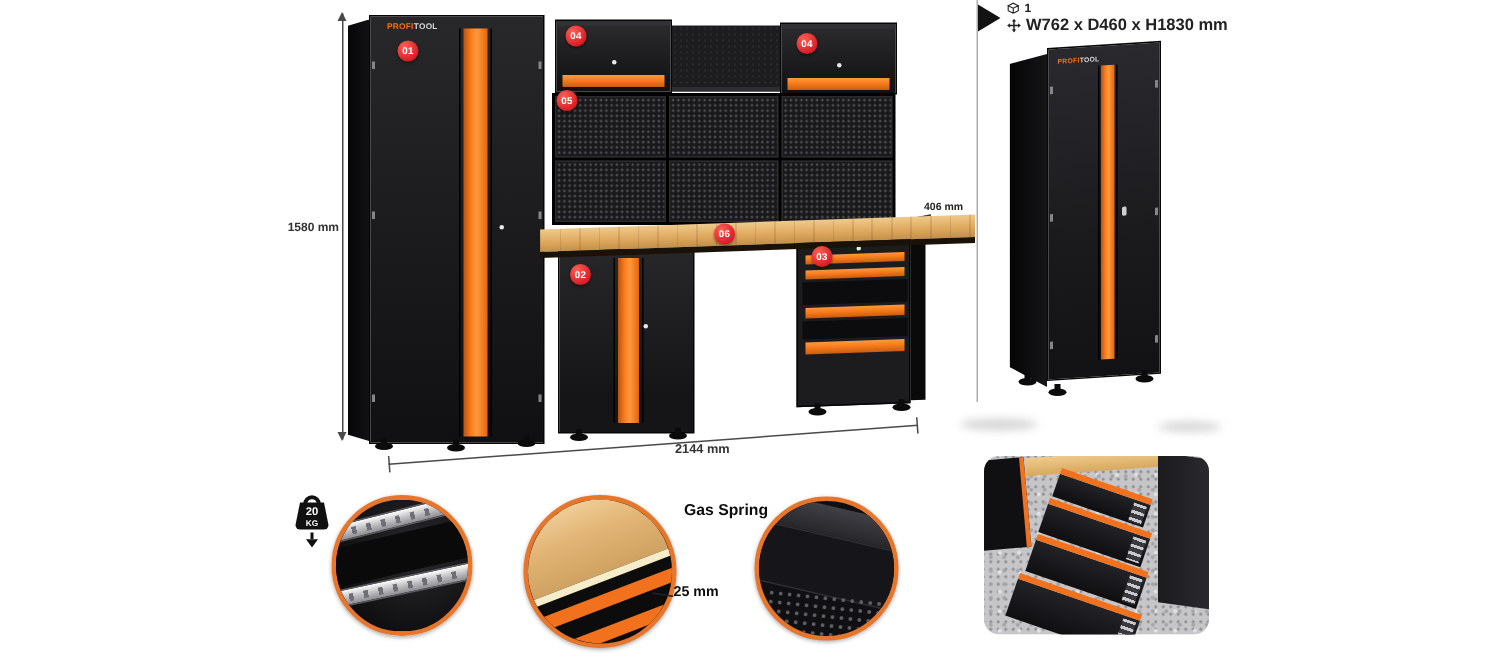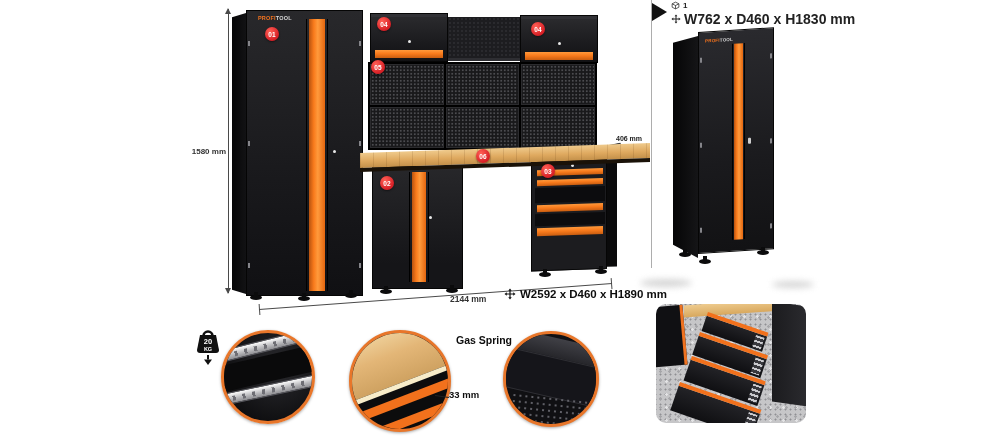--- a/index.html
+++ b/index.html
@@ -28,21 +28,21 @@
   .dimv::after{content:"";position:absolute;left:-3px;bottom:-1px;border-left:3.5px solid transparent;border-right:3.5px solid transparent;border-top:6px solid #4a4a4a;}
   .lbl-1890{left:184px;top:147px;font-size:8px;font-weight:bold;color:#333;width:42px;text-align:right;}
   .dimw{left:259px;top:309px;width:354px;height:1px;background:#4a4a4a;transform:rotate(-4.2deg);transform-origin:0 50%;}
   .dimw::before,.dimw::after{content:"";position:absolute;top:-5px;width:1px;height:11px;background:#4a4a4a;}
   .dimw::before{left:0;} .dimw::after{right:0;}
   .lbl-2592{left:450px;top:294px;font-size:8.5px;font-weight:600;color:#333;}
   .lbl-406{left:616px;top:135px;font-size:7px;font-weight:bold;color:#222;}
   .lead{position:absolute;height:1px;background:#3a3a3a;transform-origin:0 50%;}
   .maindims{left:504px;top:288px;display:flex;align-items:center;gap:4px;font-size:11.5px;font-weight:bold;color:#0d0d0d;white-space:nowrap;}
   .packrow{left:671px;top:1px;display:flex;align-items:center;gap:3px;font-size:8px;font-weight:bold;color:#222;}
-  .dimsrow{left:671px;top:11px;display:flex;align-items:center;gap:3px;font-size:14px;font-weight:bold;color:#222;white-space:nowrap;}
+  .dimsrow{left:671px;top:11px;display:flex;align-items:center;gap:3px;font-size:11px;font-weight:bold;color:#222;white-space:nowrap;}
 
   .divider{left:651px;top:0;width:1px;height:268px;background:#adadad;}
   .divider-arrow{left:652px;top:3px;width:0;height:0;border-top:9px solid transparent;border-bottom:9px solid transparent;border-left:15px solid #121212;}
 
   
   .cab01-side{left:232px;top:13px;width:14px;height:281px;background:linear-gradient(90deg,#060607,#121214);
               clip-path:polygon(0 1.5%,100% 0,100% 100%,0 98.5%);}
   .cab01{left:246px;top:10px;width:117px;height:286px;background:linear-gradient(180deg,#28282b 0%,#1a1a1d 55%,#101013 100%);
          border:1px solid #050505;box-sizing:border-box;}
   .cab01 .logo{left:11px;top:4px;font-size:5.5px;}
@@ -213,26 +213,20 @@
   </div>
   <div class="foot" style="left:539px;top:272px;"></div>
   <div class="foot" style="left:595px;top:269px;"></div>
 
   <div class="abs lbl-406">406 mm</div>
   <div class="lead" style="left:566px;top:156px;width:56px;transform:rotate(-13.5deg);"></div>
   <div class="lead" style="left:594px;top:148px;width:27px;transform:rotate(-11deg);"></div>
 
   <div class="abs dimw"></div>
   <div class="abs lbl-2592">2144 mm</div>
-  <div class="abs maindims">
-    <svg width="12" height="12" viewBox="0 0 24 24">
-      <path fill="#111" d="M12 1 L15.5 5.5 H13.2 V10.8 H18.5 V8.5 L23 12 L18.5 15.5 V13.2 H13.2 V18.5 H15.5 L12 23 L8.5 18.5 H10.8 V13.2 H5.5 V15.5 L1 12 L5.5 8.5 V10.8 H10.8 V5.5 H8.5 Z"></path>
-    </svg>
-    <span>W2592 x D460 x H1890 mm</span>
-  </div>
 
   <div class="abs divider"></div>
   <div class="abs divider-arrow"></div>
 
   <div class="abs packrow">
     <svg width="9" height="9" viewBox="0 0 16 16">
       <path fill="none" stroke="#222" stroke-width="1.3" d="M2 5 L8 2 L14 5 L8 8 Z M2 5 V11 L8 14 M14 5 V11 L8 14 M8 8 V14"></path>
     </svg>
     <span>1</span>
   </div>
@@ -286,21 +280,21 @@
     <div class="slide" style="left:-6px;top:62px;width:100px;transform:rotate(-12deg);"></div>
   </div>
 
   <div class="fcircle c2">
     <div class="wood"></div>
     <div class="ostripe" style="left:-12px;top:62px;width:132px;"></div>
     <div class="ostripe" style="left:-16px;top:84px;width:142px;"></div>
   </div>
 
   <div class="abs lbl-gas">Gas Spring</div>
-  <div class="abs lbl-25">33 mm</div>
+  <div class="abs lbl-25">25 mm</div>
   <div class="abs lead25"></div>
 
   <div class="fcircle c3">
     <div class="lid"></div>
     <div class="door"></div>
     <div class="peg"></div>
   </div>
 
   <div class="abs photo">
     <div class="wood"></div>

